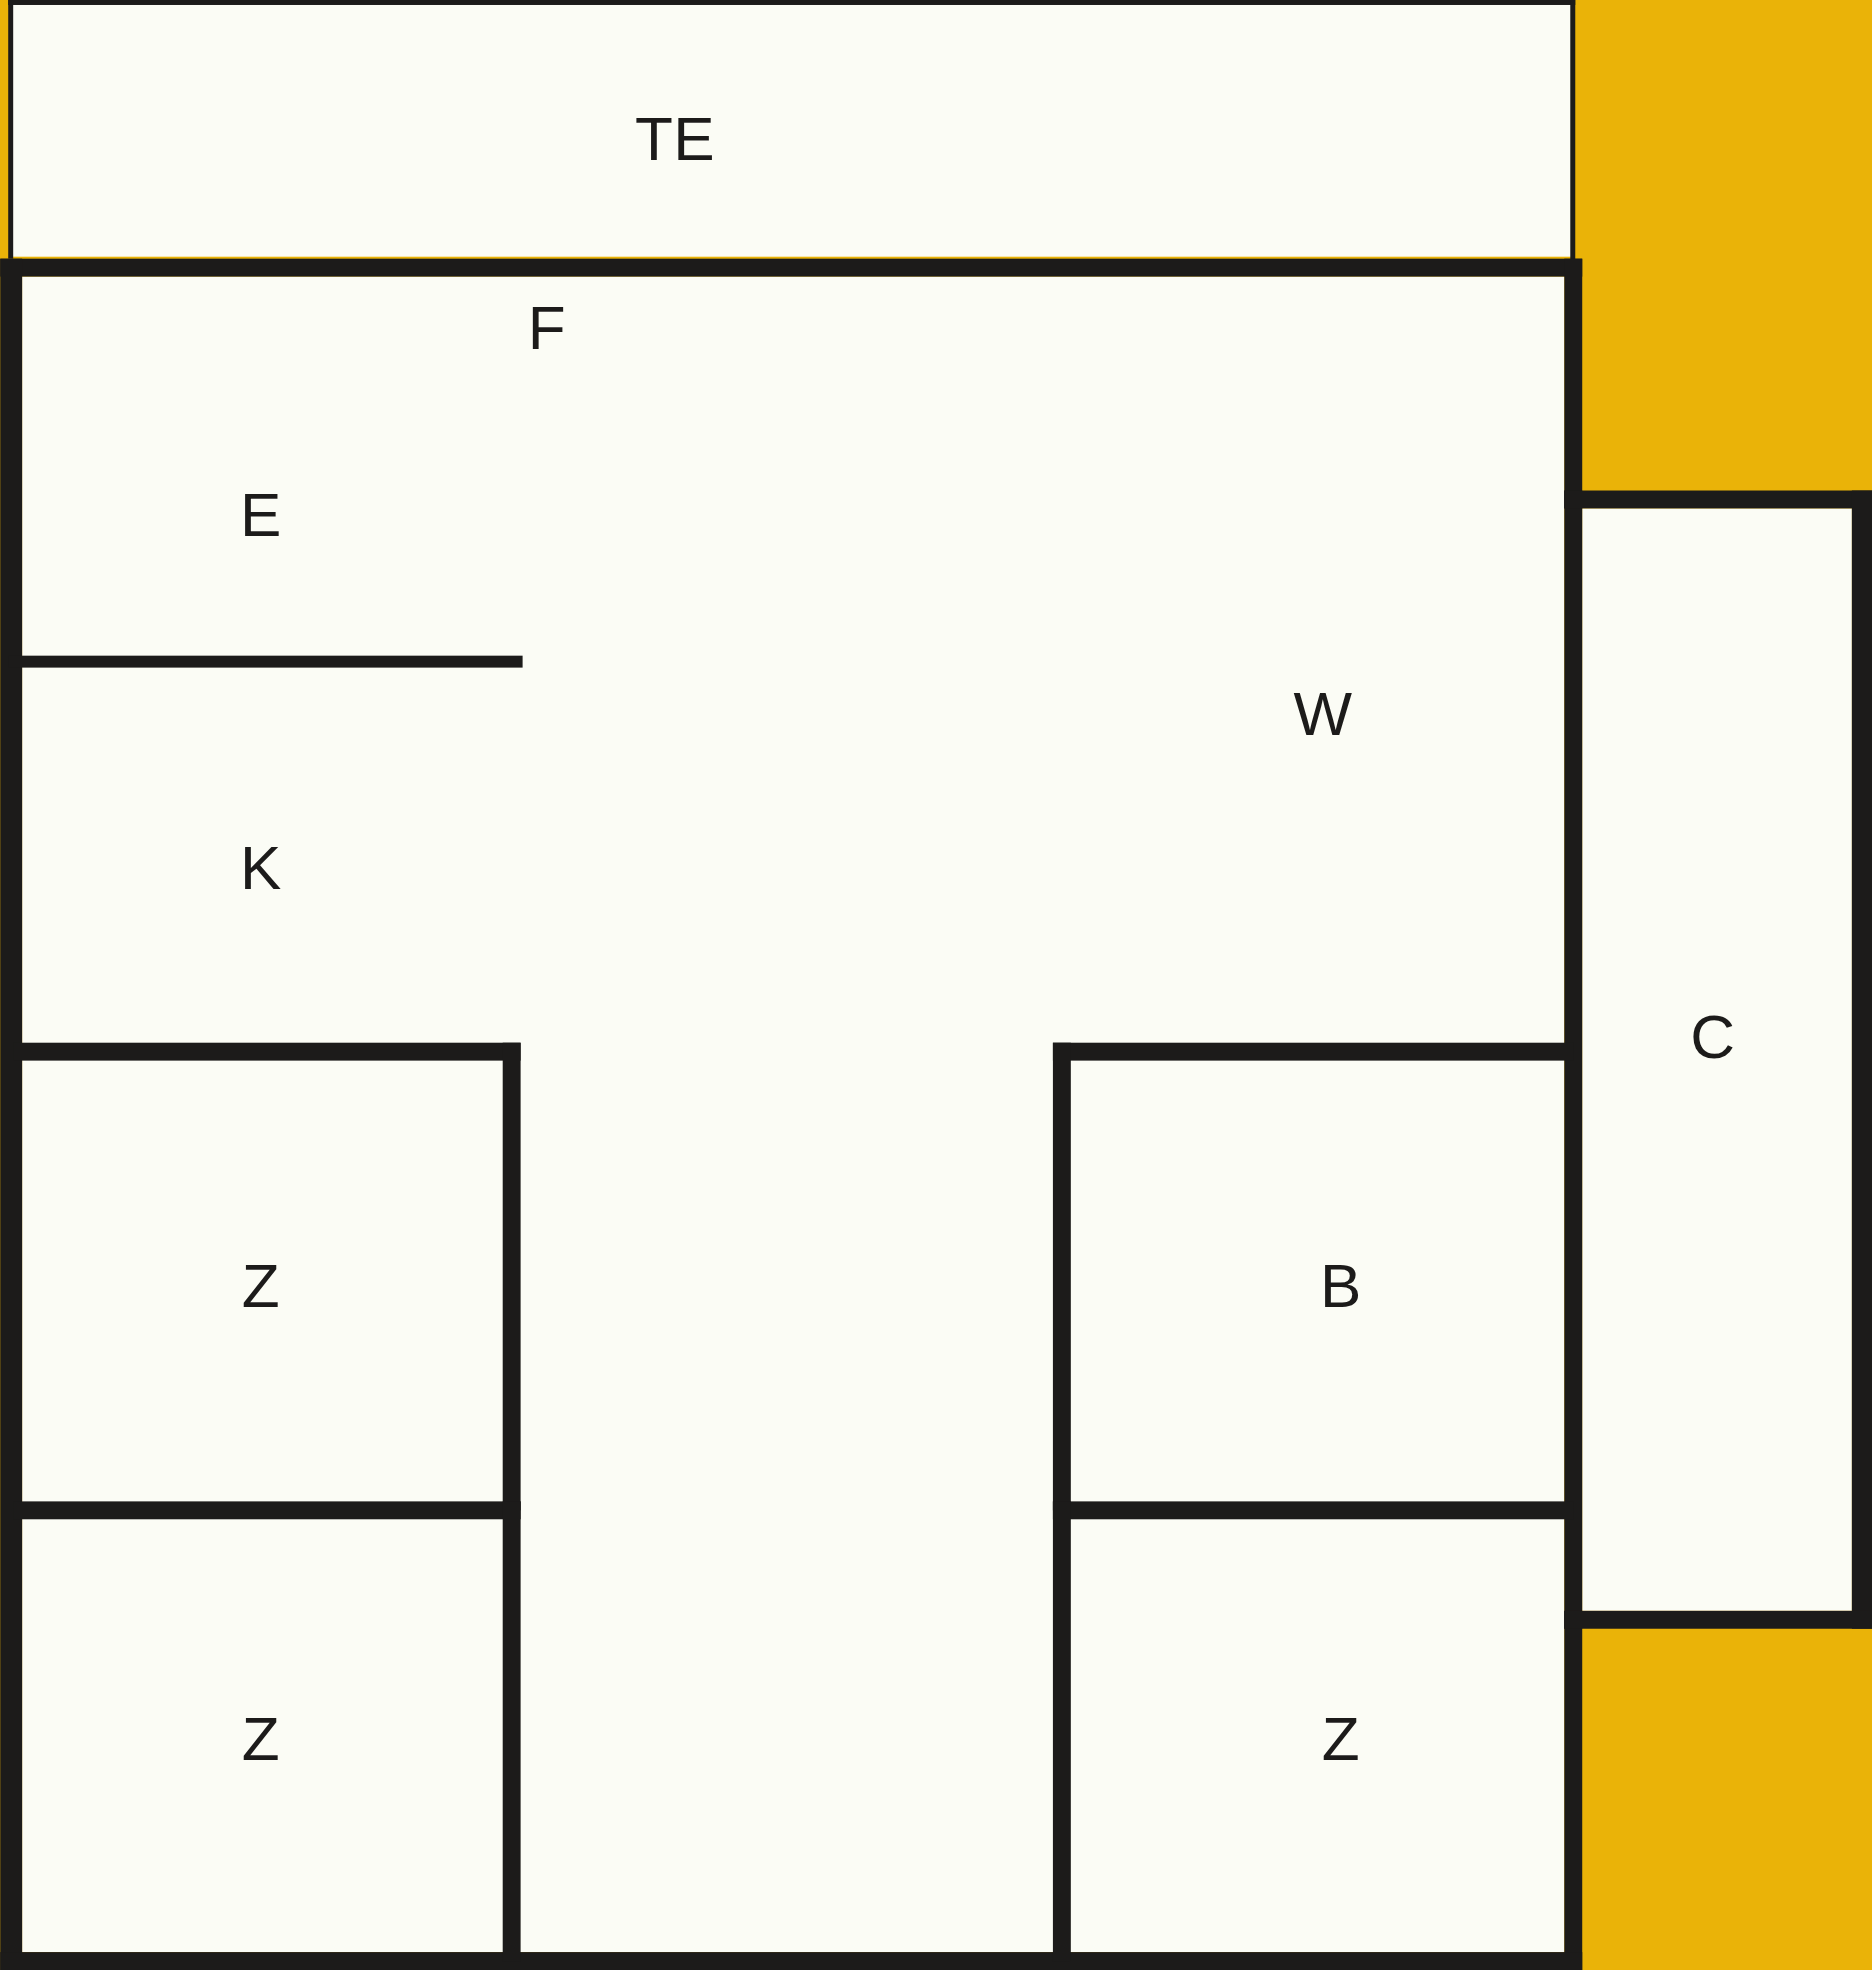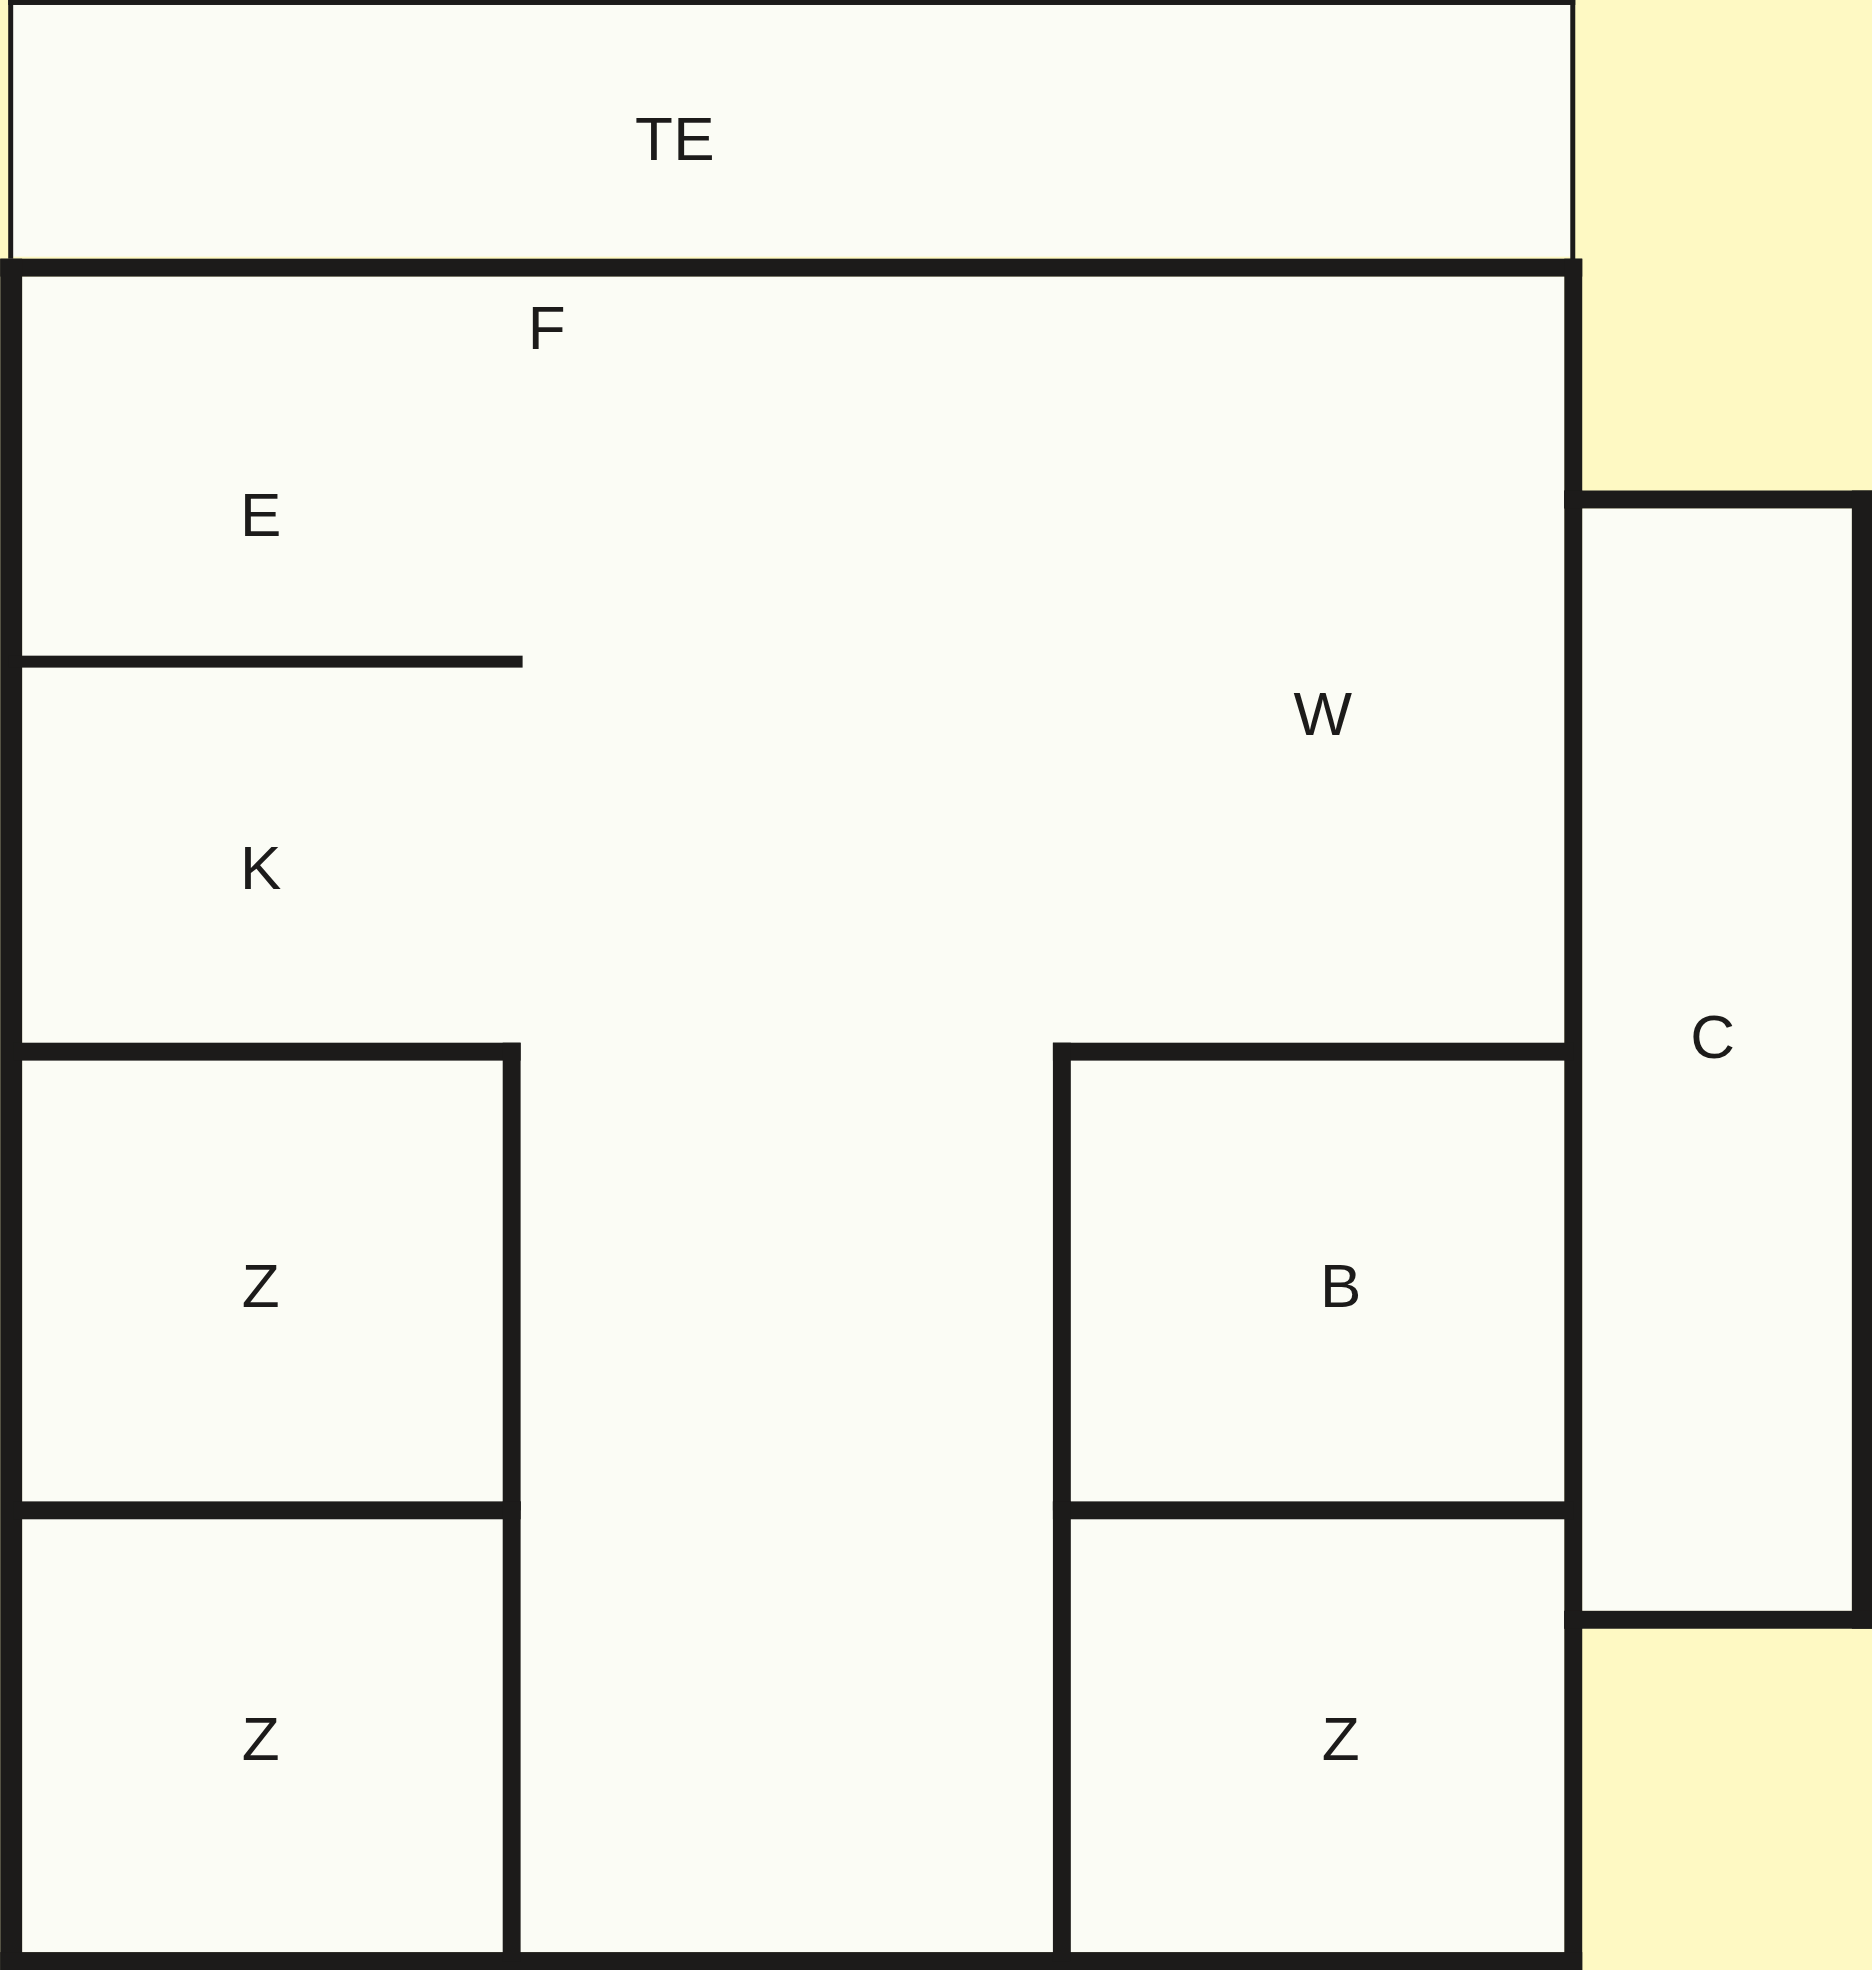--- a/index.html
+++ b/index.html
@@ -8,21 +8,21 @@
     padding: 0;
     background: #ffffff;
   }
   body {
     font-family: "Liberation Sans", sans-serif;
   }
   #plan-root {
     position: relative;
     width: 1873px;
     height: 1970px;
-    background: #fef9c3;
+    background: #eab308;
     overflow: hidden;
   }
   #plan-svg {
     position: absolute;
     left: 0;
     top: 0;
     width: 1873px;
     height: 1970px;
     display: block;
   }

